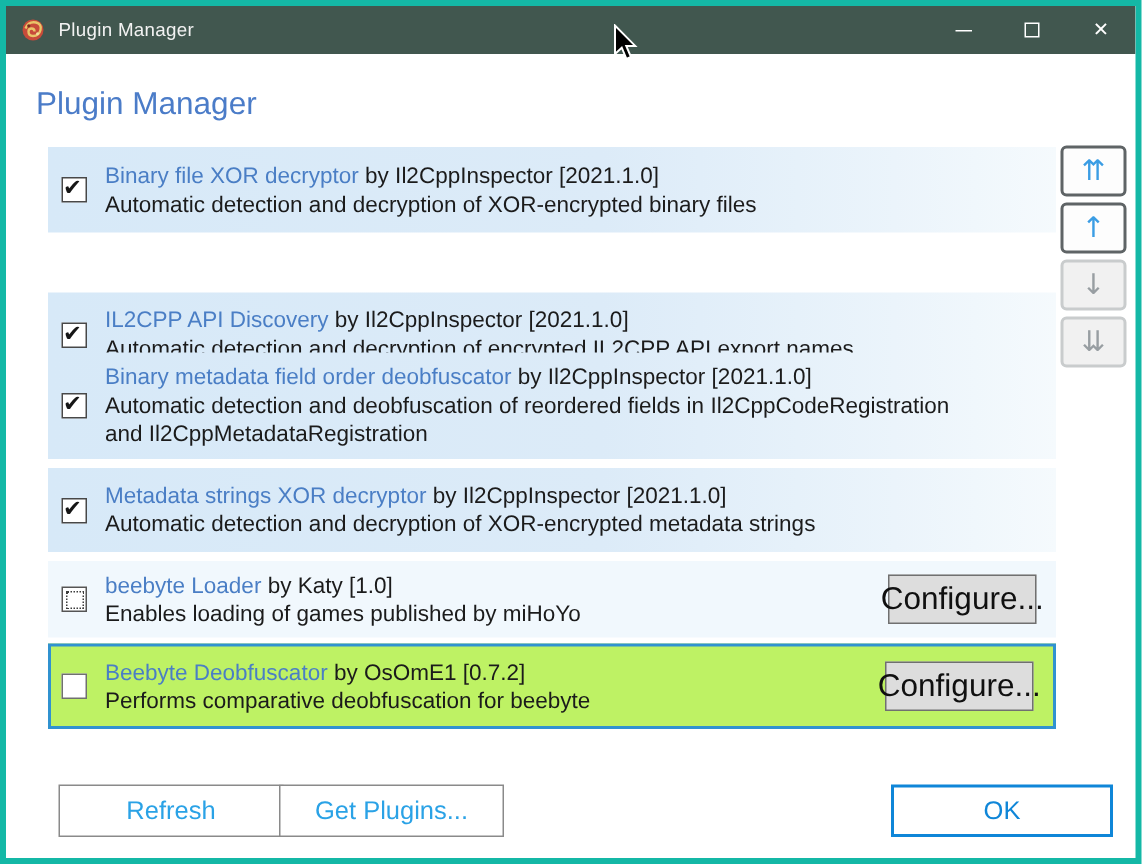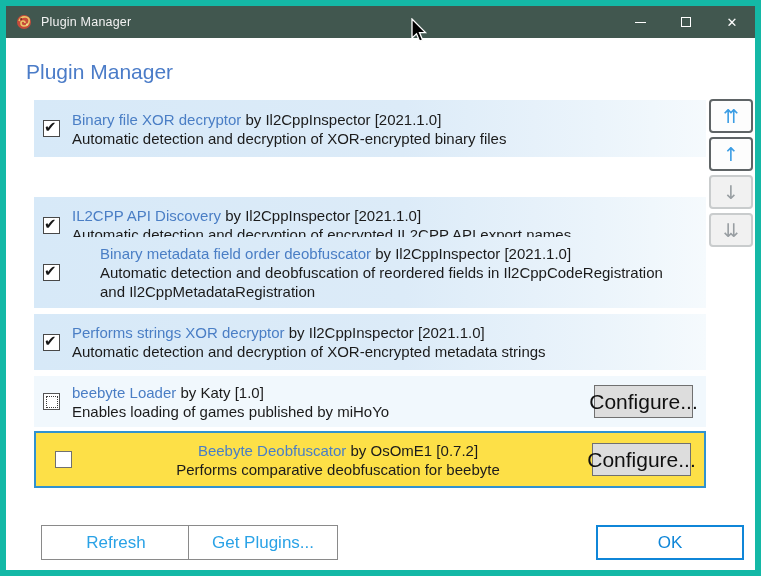--- a/index.html
+++ b/index.html
@@ -1,21 +1,21 @@
 <!DOCTYPE html>
 <html><head>
 <meta charset="utf-8">
 <style>
   * { margin:0; padding:0; box-sizing:border-box; }
   html,body { width:761px; height:576px; }
   body { font-family:"Liberation Sans","DejaVu Sans",sans-serif; background:#fff; overflow:hidden; }
 
   .window {
     position:relative; width:761px; height:576px; background:#ffffff;
-    border:6px solid #14b8a6; overflow:hidden;
+    border:4px solid #14b8a6; overflow:hidden;
   }
 
   
   .titlebar {
     position:absolute; top:0; left:0; right:0; height:32px;
     background:#41574f; display:flex; align-items:center;
   }
   .app-icon { width:18px; height:18px; margin-left:9px; flex:none; }
   .titlebar-text { color:#f2f2f2; font-size:12.5px; margin-left:8px; letter-spacing:.2px; }
   .caption-buttons { position:absolute; right:0; top:0; height:32px; display:flex; }
@@ -29,25 +29,25 @@
     position:absolute; left:20px; top:54px; font-size:21px; color:#4b7cc8; font-weight:400;
   }
 
   
   .row {
     position:absolute; left:28px; width:672px;
     display:flex; align-items:center; padding-left:9px;
     background:linear-gradient(90deg,#d7e9f8 0%,#dcebf8 55%,#ebf4fb 84%,#f5fafd 100%);
   }
   .row.light { background:#f1f8fd; }
-  .row.selected { background:#fde047; border:2px solid #3092d0; padding-left:19px;text-align:center; }
+  .row.selected { background:#bef264; border:2px solid #3092d0; padding-left:7px; }
 
   .row-1 { top:94px;  height:57px; }
   .row-2 { top:163px; height:56px;margin-top:28px; }
-  .row-3 { top:231px; height:71px;gap:28px; }
+  .row-3 { top:231px; height:71px; }
   .row-4 { top:308px; height:56px; }
   .row-5 { top:370px; height:51px; }
   .row-6 { top:425px; height:57px; }
 
   .checkbox {
     width:17px; height:17px; background:#fff; flex:none; position:relative;
   }
   .checkbox.checked { border:1.5px solid #484848; }
   .checkbox.checked::after {
     content:"✔"; position:absolute; left:0px; top:-2px;
@@ -142,21 +142,21 @@
     <span class="checkbox checked"></span>
     <div class="row-text">
       <div><span class="plugin-name">Binary metadata field order deobfuscator</span> <span>by Il2CppInspector [2021.1.0]</span></div>
       <div class="plugin-desc">Automatic detection and deobfuscation of reordered fields in Il2CppCodeRegistration and Il2CppMetadataRegistration</div>
     </div>
   </div>
 
   <div class="row row-4">
     <span class="checkbox checked"></span>
     <div class="row-text">
-      <div><span class="plugin-name">Performs strings XOR decryptor</span> <span>by Il2CppInspector [2021.1.0]</span></div>
+      <div><span class="plugin-name">Metadata strings XOR decryptor</span> <span>by Il2CppInspector [2021.1.0]</span></div>
       <div class="plugin-desc">Automatic detection and decryption of XOR-encrypted metadata strings</div>
     </div>
   </div>
 
   <div class="row row-5 light">
     <span class="checkbox indeterminate"></span>
     <div class="row-text">
       <div><span class="plugin-name">beebyte Loader</span> <span>by Katy [1.0]</span></div>
       <div class="plugin-desc">Enables loading of games published by miHoYo</div>
     </div>

